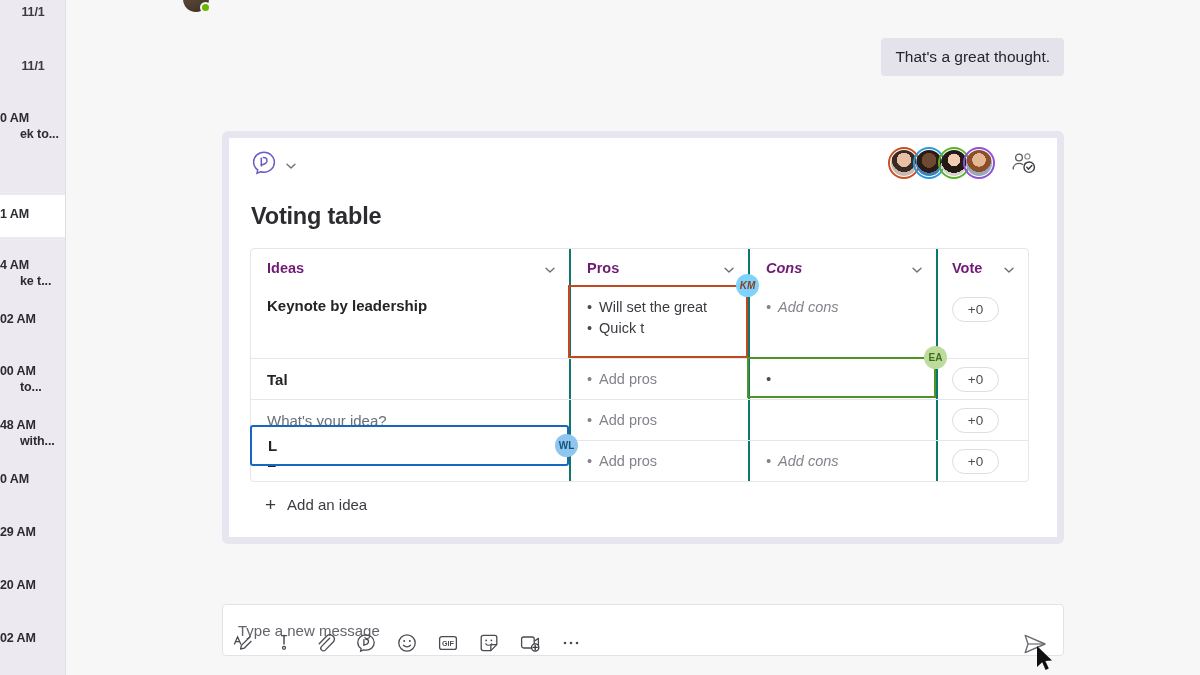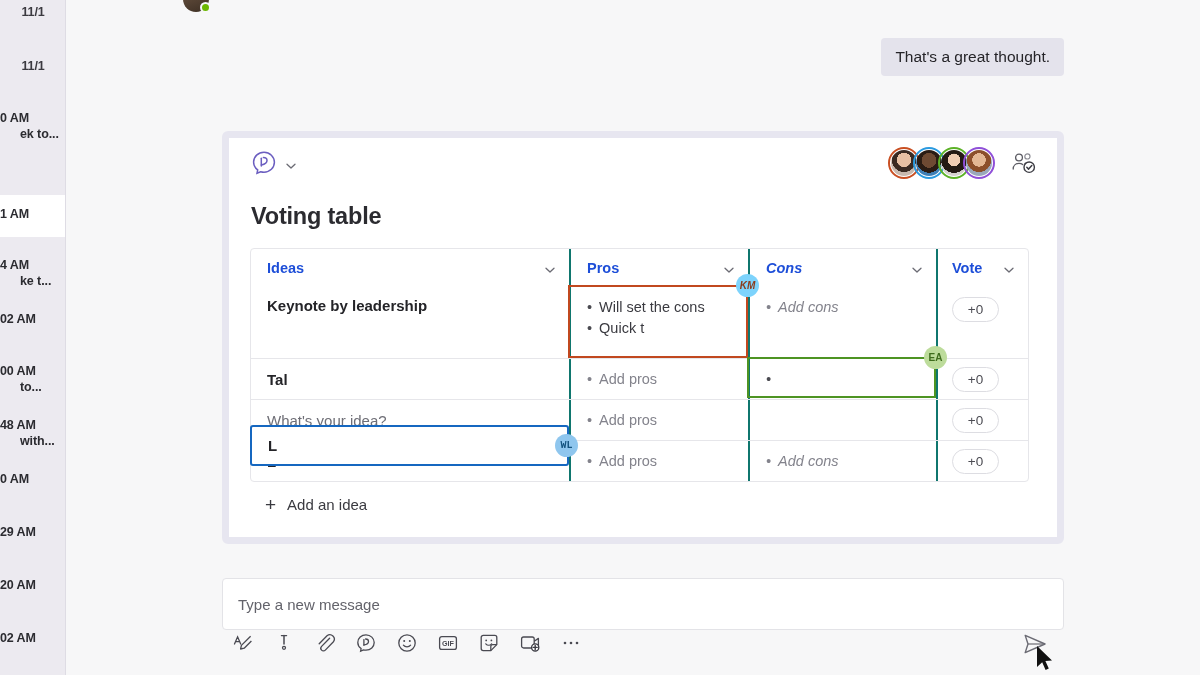--- a/index.html
+++ b/index.html
@@ -113,21 +113,21 @@
   .vrow { display: flex; position: relative; }
   .vrow + .vrow { border-top: 1px solid #e6e6ea; }
   .vcell { position: relative; padding: 0 16px; display: flex; align-items: center; }
   .vcell + .vcell { border-left: 2px solid #0f766e; }
   .c-ideas { width: 318px; }
   .c-pros  { width: 179px; }
   .c-cons  { width: 188px; font-style: italic; }
   .c-vote  { width: 92px; justify-content: flex-start; padding-left: 14px; }
 
   .hrow .vcell { height: 37px; }
-  .hlabel { font-size: 14.5px; font-weight: bold; color: #1d4ed8; }
+  .hlabel { font-size: 14.5px; font-weight: bold; color: #701a75; }
   .hchev { position: absolute; right: 13px; top: 13px; width: 12px; height: 12px; }
 
   .rowBig .vcell { height: 72px; align-items: flex-start; padding-top: 11px; }
   .rowSm  .vcell { height: 40px; }
 
   .idea-text { font-size: 15px; font-weight: bold; color: #242428; }
   .idea-ph   { font-size: 15px; color: #6e6e76; font-weight: normal; }
   .bul { font-size: 14.5px; color: #3a3a40; line-height: 21px; white-space: nowrap; }
   .bul .d { color: #4a4a50; margin-right: 7px; }
   .bul.ph { color: #83838c; }
@@ -151,42 +151,42 @@
     left: 496px; top: 108px; width: 189px; height: 41px;
     border: 2px solid #4e9423;
   }
   .badge {
     position: absolute; width: 23px; height: 23px; border-radius: 50%;
     display:flex; align-items:center; justify-content:center;
     font-size: 10px; font-weight: bold;
   }
   .badge.km { left: 485px; top: 25px; background: #7dd3fc; color: #8c3b1c; font-style: italic; }
   .badge.ea { left: 673px; top: 97px; background: #bddc9b; color: #3f6d1d; }
-  .badge.wl { left: 304px; top: 185px; background: #8fc6ee; color: #14537f; z-index: 4; font-family: Liberation Mono, monospace; }
+  .badge.wl { left: 304px; top: 185px; background: #8fc6ee; color: #14537f; z-index: 4; }
 
   
   .edit-box {
     position: absolute; left: -1px; top: 176px;
     width: 319px; height: 41px;
     border: 2px solid #1567c0; border-radius: 3px;
     background: #fff; z-index: 3;
     display: flex; align-items: center; padding-left: 16px;
     font-size: 15px; color: #242428; font-weight: bold;
   }
 
   .add-idea {
     position: absolute; left: 36px; top: 358px;
     display: flex; align-items: center; gap: 11px;
     font-size: 15px; color: #3a3a40;
   }
   .plus { font-size: 19px; color: #3a3a40; line-height: 14px; }
 
   
   .compose {
-    position: absolute; left: 222px; top: 578px;
+    position: absolute; left: 222px; top: 604px;
     width: 842px; height: 52px;
     background: #ffffff;
     border: 1px solid #e3e3e7;
     border-radius: 4px;
     display: flex; align-items: center; padding-left: 15px;
   }
   .compose .ph { font-size: 15px; color: #63636b; }
 
   .toolbar {
     position: absolute; left: 232px; top: 632px;
@@ -335,21 +335,21 @@
           </div>
         </div>
 
         <div id="vrows">
             <div class="vrow rowBig">
               <div class="vcell c-ideas">
                 <span class="idea-text">Keynote by leadership</span>
               </div>
               <div class="vcell c-pros">
                 <div>
-                  <div class="bul"><span class="d">•</span><span>Will set the cons</span></div>
+                  <div class="bul"><span class="d">•</span><span>Will set the great</span></div>
                   <div class="bul"><span class="d">•</span><span>Quick t</span></div>
                 </div>
               </div>
               <div class="vcell c-cons">
                 <div>
                   <div class="bul ph"><span class="d">•</span><span>Add cons</span></div>
                 </div>
               </div>
               <div class="vcell c-vote">
                 <div class="vote-pill">+0</div>

